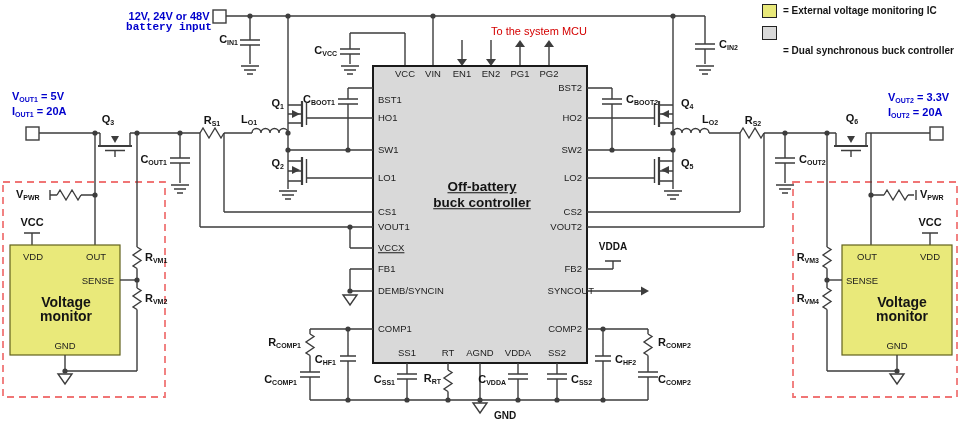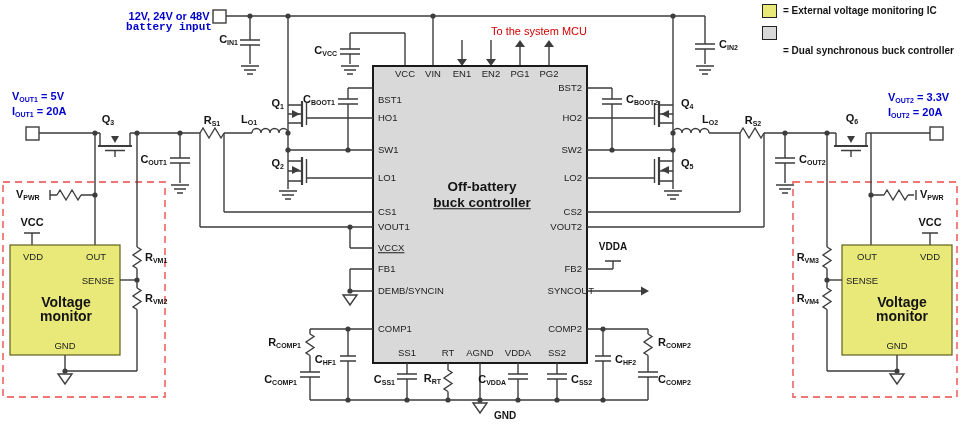--- a/index.html
+++ b/index.html
@@ -212,21 +212,21 @@
 </div>
 
 <div id="labels">
       <span class="lb al-c st-blue" style="left: 169px; top: 16px;"><span>12V, 24V or 48V</span></span>
       <span class="lb al-c st-blue" style="left: 169px; top: 27px; font-family: Liberation Mono, monospace;"><span>battery input</span></span>
       <span class="lb al-l st-blue" style="left: 12px; top: 97px;"><span>V</span><span class="sub">OUT1</span><span> = 5V</span></span>
       <span class="lb al-l st-blue" style="left: 12px; top: 112px;"><span>I</span><span class="sub">OUT1</span><span> = 20A</span></span>
       <span class="lb al-l st-blue" style="left: 888px; top: 98px;"><span>V</span><span class="sub">OUT2</span><span> = 3.3V</span></span>
       <span class="lb al-l st-blue" style="left: 888px; top: 113px;"><span>I</span><span class="sub">OUT2</span><span> = 20A</span></span>
       <span class="lb al-c st-red" style="left: 539px; top: 31px;"><span>To the system MCU</span></span>
-      <span class="lb al-c st-title" style="left: 482px; top: 187px;"><span>Off-battery</span></span>
+      <span class="lb al-c st-title" style="left: 482px; top: 187px; text-decoration: underline;"><span>Off-battery</span></span>
       <span class="lb al-c st-title" style="left: 482px; top: 203px; text-decoration: underline;"><span>buck controller</span></span>
       <span class="lb al-c st-pin" style="left: 405px; top: 74px;"><span>VCC</span></span>
       <span class="lb al-c st-pin" style="left: 433px; top: 74px;"><span>VIN</span></span>
       <span class="lb al-c st-pin" style="left: 462px; top: 74px;"><span>EN1</span></span>
       <span class="lb al-c st-pin" style="left: 491px; top: 74px; text-align: right;"><span>EN2</span></span>
       <span class="lb al-c st-pin" style="left: 520px; top: 74px;"><span>PG1</span></span>
       <span class="lb al-c st-pin" style="left: 549px; top: 74px;"><span>PG2</span></span>
       <span class="lb al-l st-pin" style="left: 378px; top: 88px; margin-top: 12px;"><span>BST1</span></span>
       <span class="lb al-l st-pin" style="left: 378px; top: 118px;"><span>HO1</span></span>
       <span class="lb al-l st-pin" style="left: 378px; top: 150px;"><span>SW1</span></span>

